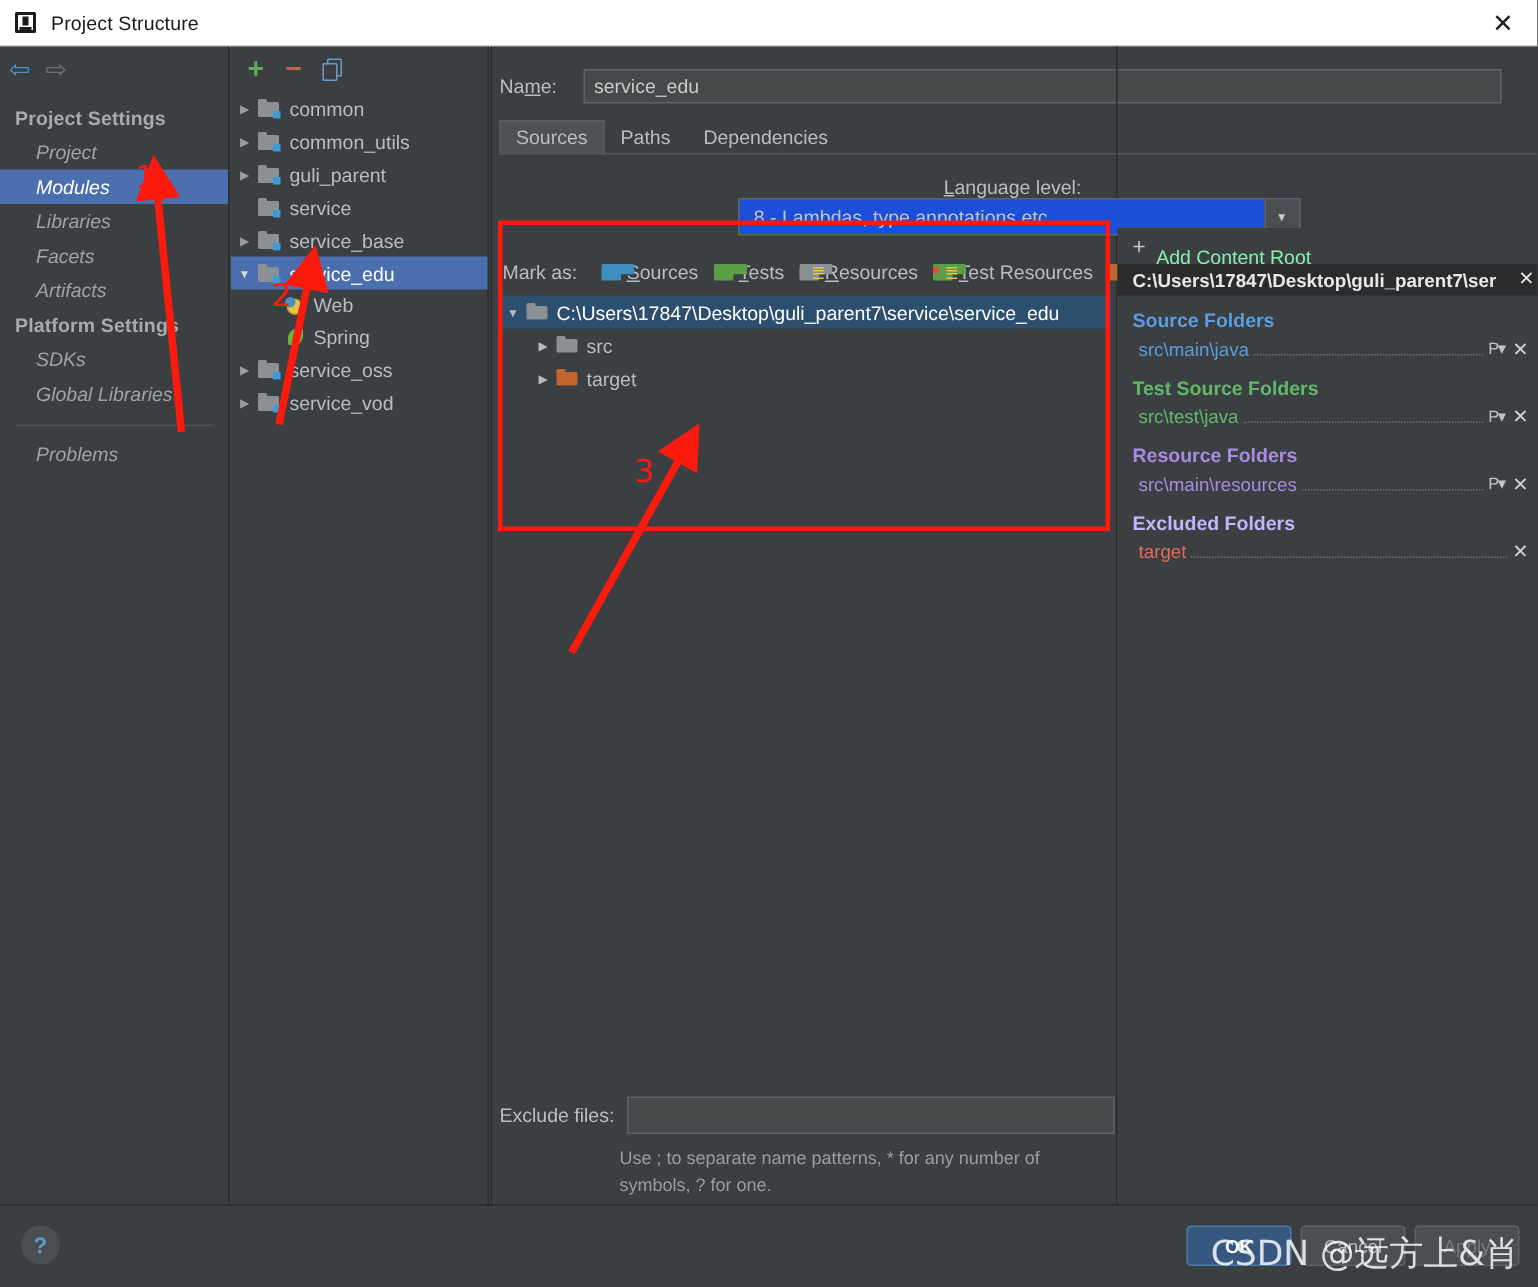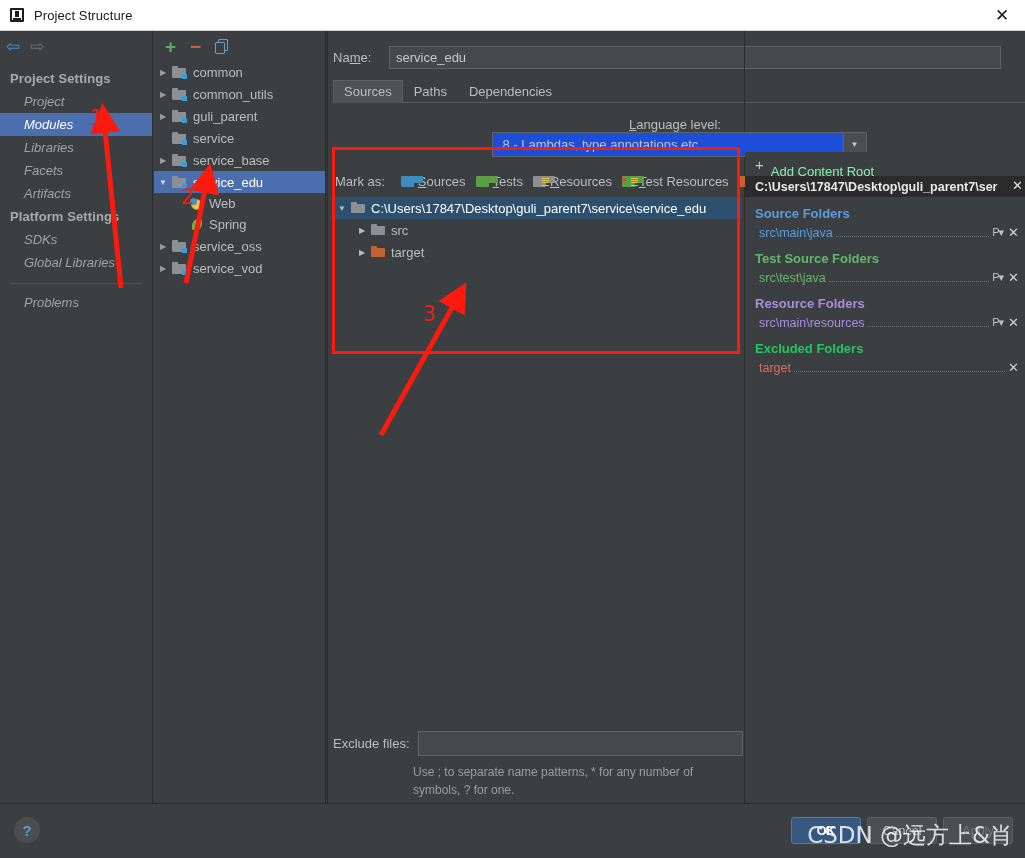--- a/index.html
+++ b/index.html
@@ -220,21 +220,21 @@
     height: 21px; background: #2b2b2b; display: flex; align-items: center;
     padding-left: 10px; position: relative;
   }
   .rootheader .p { font-size: 12.5px; color: #e8e8e8; font-weight: bold; white-space: nowrap; }
   .rootheader .x { position: absolute; right: 2px; top: 2px; font-size: 13px; color: #e0e0e0; }
 
   .grp-title { font-size: 13px; font-weight: bold; padding: 9px 0 2px 10px; }
   .grp-title.src { color: #5a9ce0; }
   .grp-title.test { color: #62b86a; }
   .grp-title.res { color: #a88ce0; }
-  .grp-title.exc { color: #22c55e; }
+  .grp-title.exc { color: #c4b5fd; }
 
   .grp-row { display: flex; align-items: center; height: 19px; padding-left: 14px; padding-right: 6px; }
   .grp-path { font-size: 12.5px; white-space: nowrap; }
   .grp-path.src { color: #5a9ce0; }
   .grp-path.test { color: #62b86a; }
   .grp-path.res { color: #a88ce0; }
   .grp-path.exc { color: #e06a5e; }
   .leader { flex: 1; border-bottom: 1px dotted #6a6e70; margin: 0 3px 3px 3px; height: 12px; }
   .picon { font-size: 11px; color: #c0c2c4; margin-right: 5px; letter-spacing: -1px; }
   .xicon { font-size: 13px; color: #d0d2d4; }

